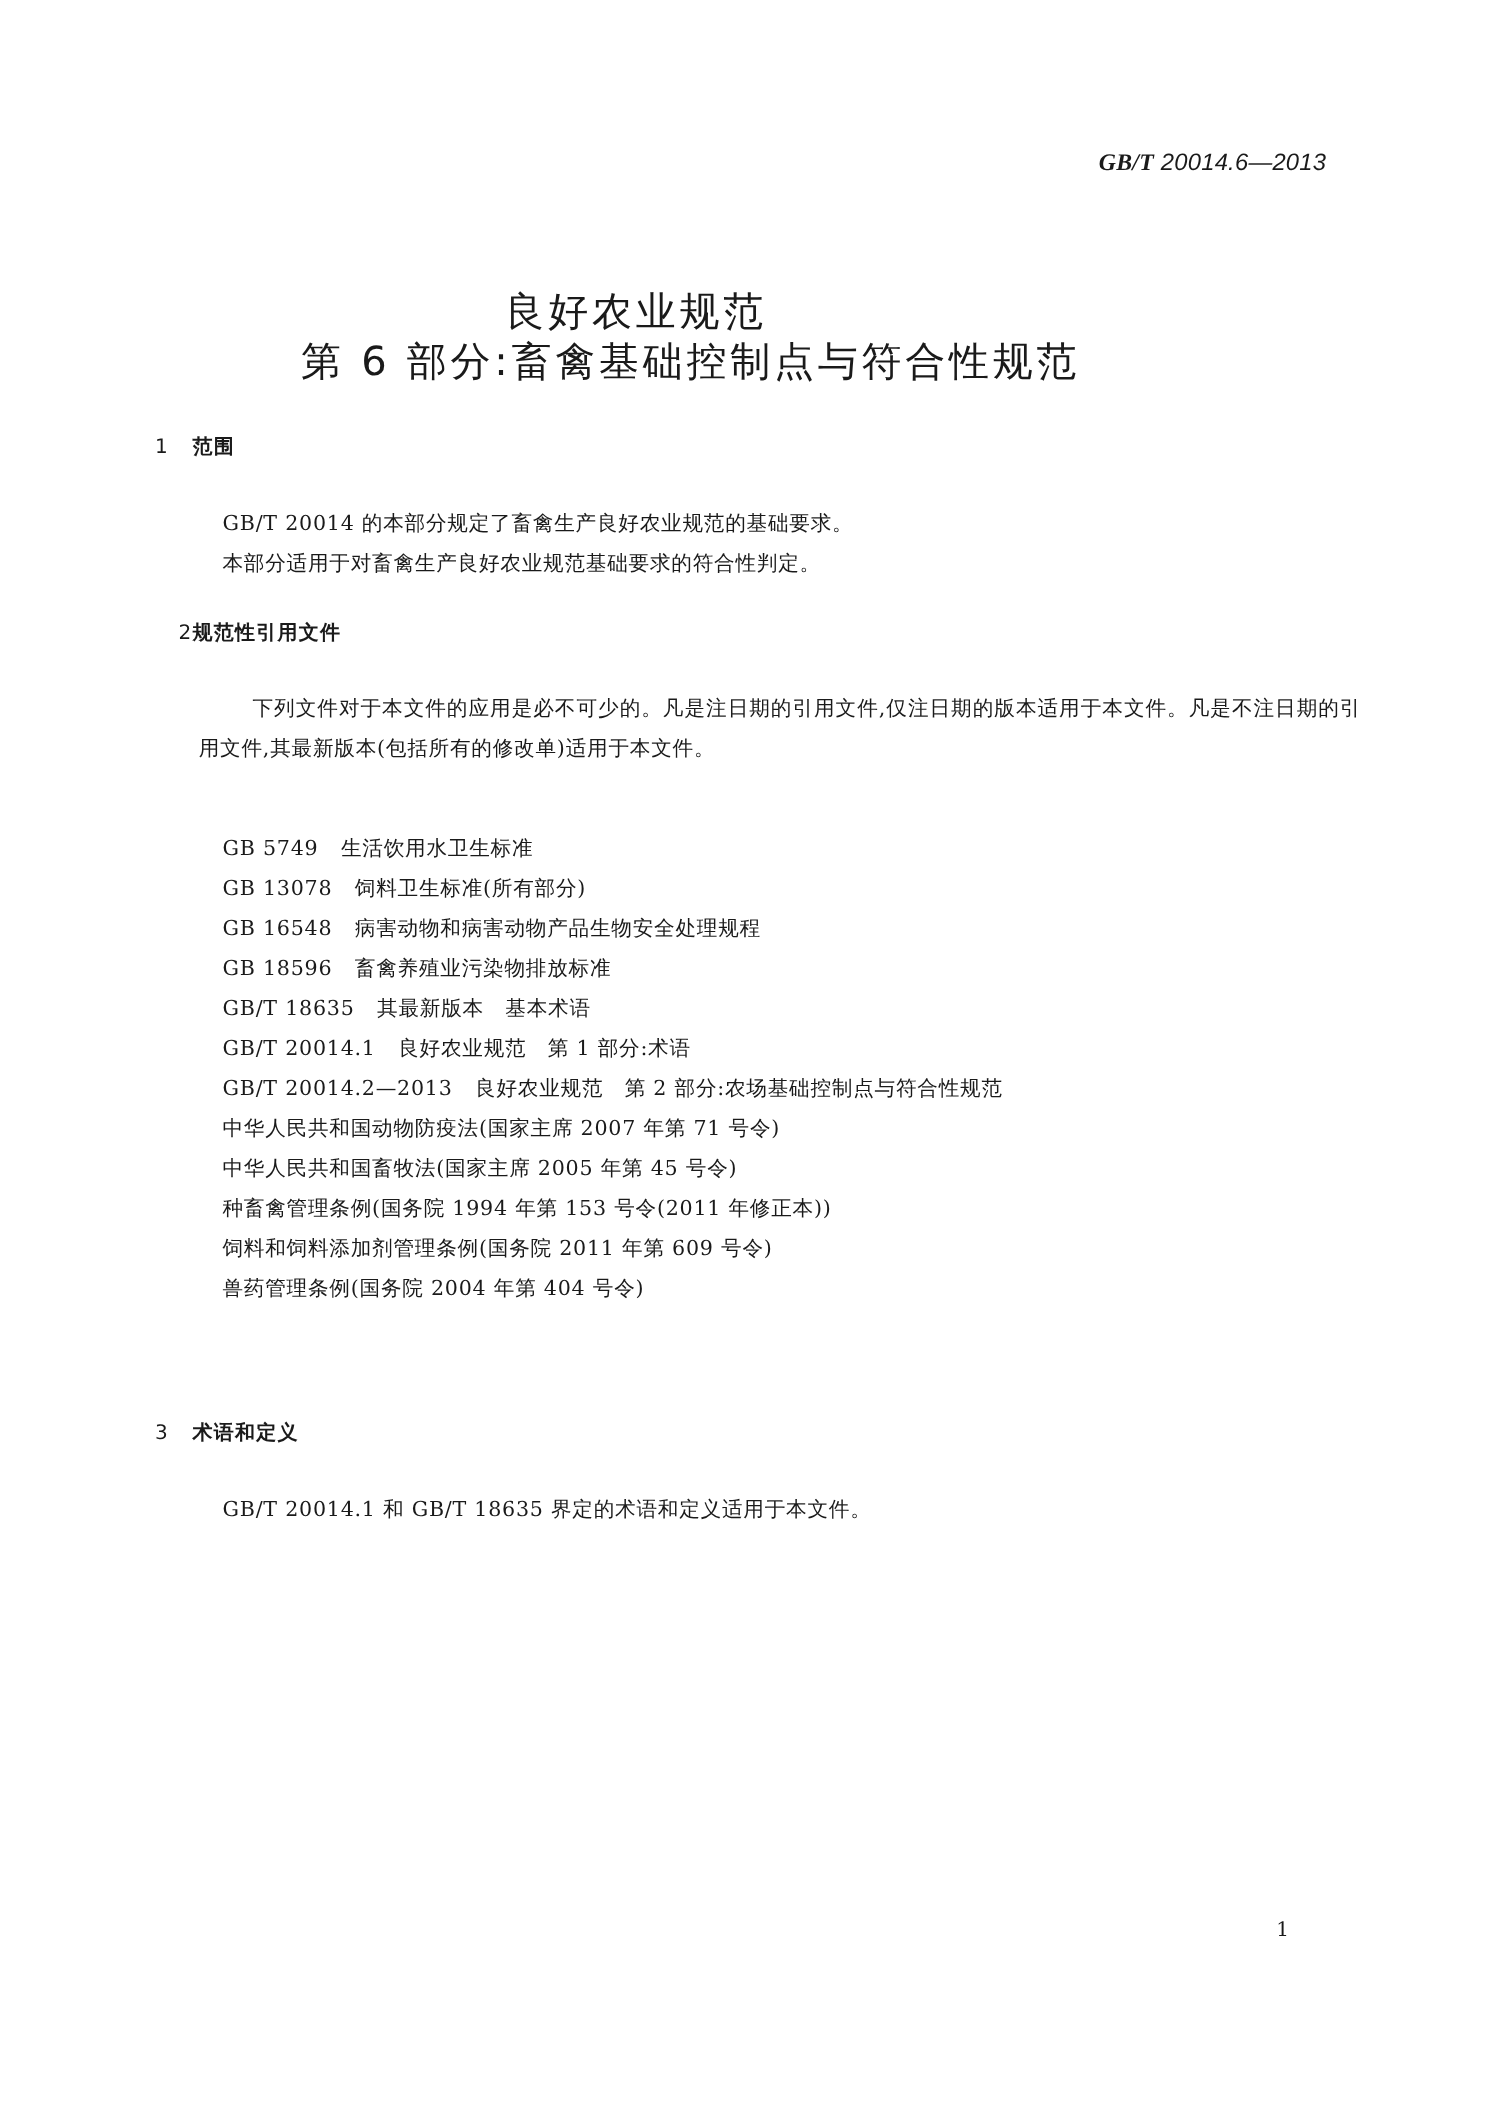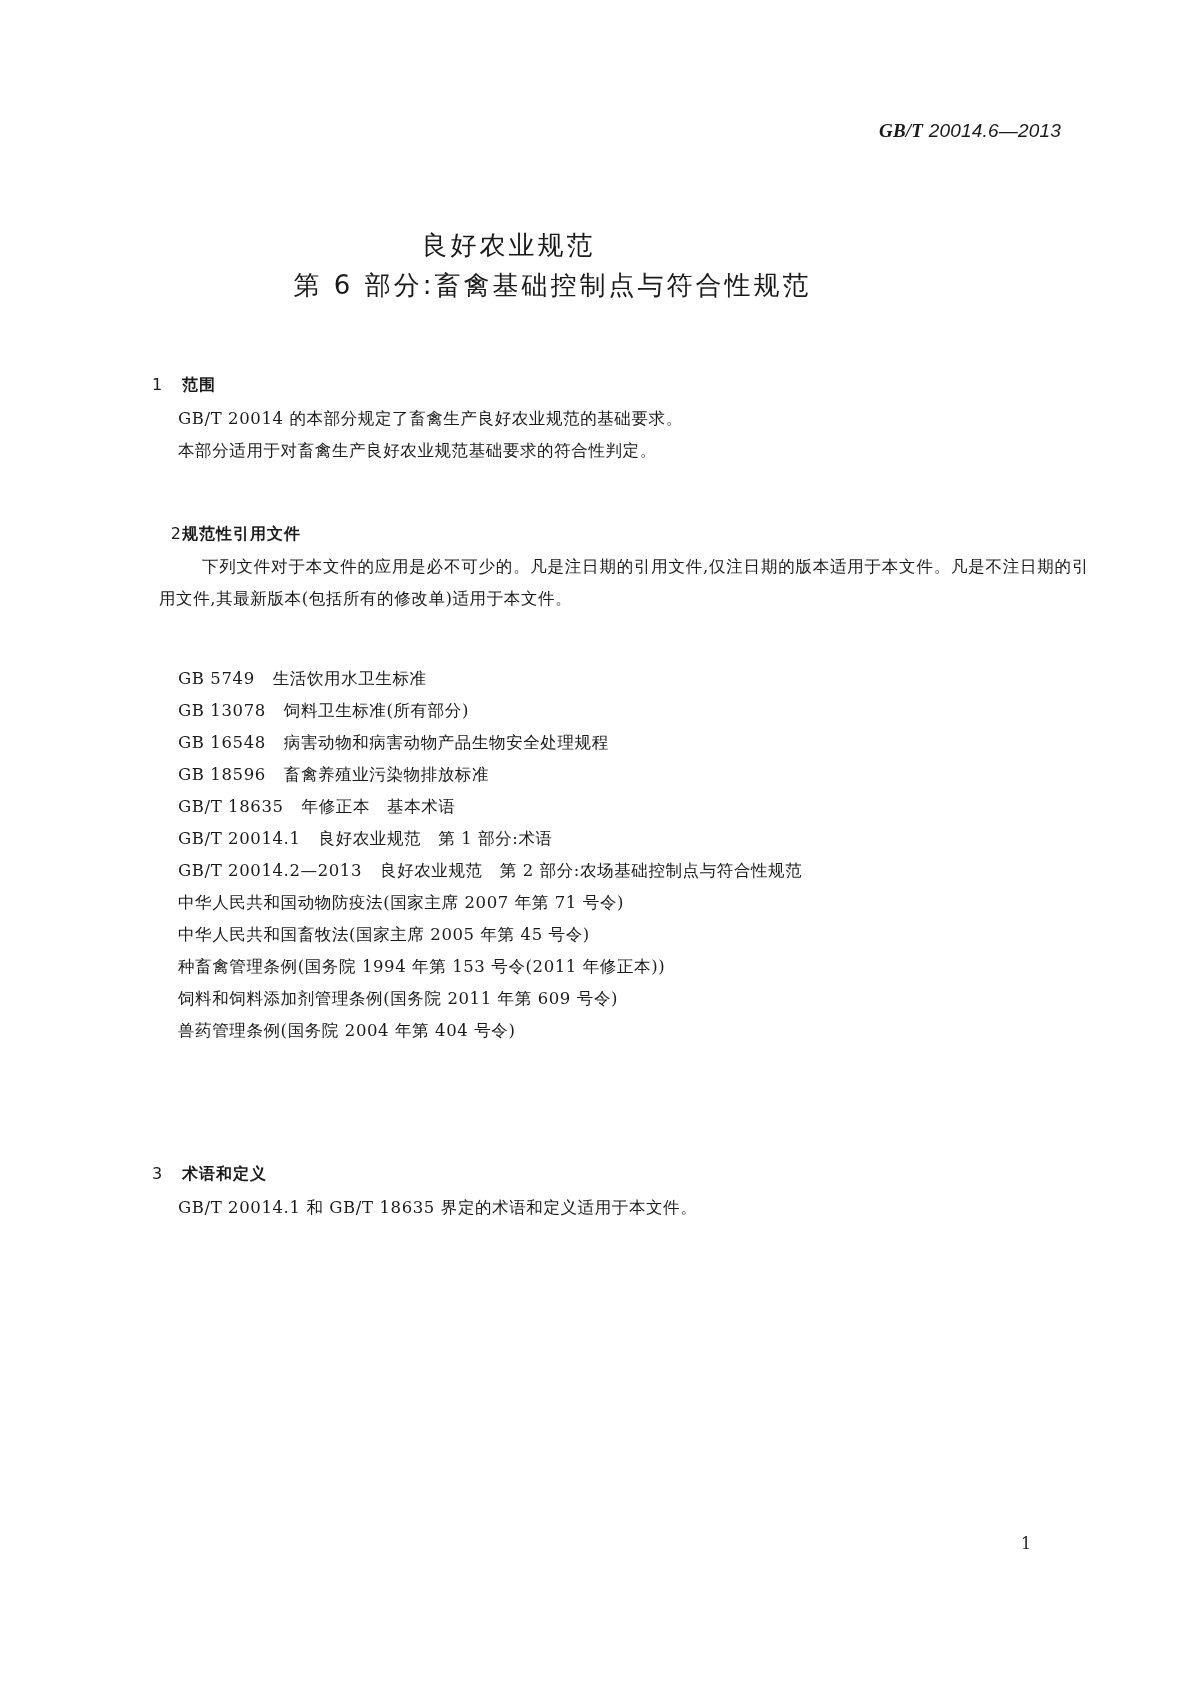--- a/index.html
+++ b/index.html
@@ -27,34 +27,33 @@
     .std-code .prefix {
       font-family: "Liberation Serif", "DejaVu Serif", serif;
       font-weight: bold;
     }
     .title {
       position: absolute;
       left: 0;
       width: 1017px;
       text-align: center;
       font-family: "DejaVu Sans", "Liberation Sans", sans-serif;
-      font-size: 26px;
+      font-size: 32px;
       letter-spacing: 3px;
     }
     .title-1 { top: 228px; }
     .title-2 { top: 268px; padding-left: 44px; }
 
     .sec-heading {
       position: absolute;
-      left: 152px;
+      left: 124px;
       font-family: "DejaVu Sans", "Liberation Sans", sans-serif;
       font-size: 16px;
       font-weight: bold;
       letter-spacing: 1px;
-      margin-top: 28px;
     }
     .sec-heading .num {
       display: inline-block;
       width: 30px;
       font-weight: normal;
     }
 
     .para {
       position: absolute;
       left: 178px;
@@ -118,21 +117,21 @@
 <div class="sec-heading" style="top:496px;text-align:right;">
   <span class="num">2</span><span>规范性引用文件</span>
 </div>
 <div class="para-wide" style="top:551px;margin-left:24px;">下列文件对于本文件的应用是必不可少的。凡是注日期的引用文件,仅注日期的版本适用于本文件。凡是不注日期的引用文件,其最新版本(包括所有的修改单)适用于本文件。</div>
 
 <ul class="ref-list">
   <li><span class="code">GB 5749</span><span>生活饮用水卫生标准</span></li>
   <li><span class="code">GB 13078</span><span>饲料卫生标准(所有部分)</span></li>
   <li><span class="code">GB 16548</span><span>病害动物和病害动物产品生物安全处理规程</span></li>
   <li><span class="code">GB 18596</span><span>畜禽养殖业污染物排放标准</span></li>
-  <li><span class="code">GB/T 18635</span><span>年修正本　基本术语</span></li>
+  <li><span class="code">GB/T 18635</span><span>其最新版本　基本术语</span></li>
   <li><span class="code">GB/T 20014.1</span><span>良好农业规范　第 1 部分:术语</span></li>
   <li><span class="code">GB/T 20014.2—2013</span><span>良好农业规范　第 2 部分:农场基础控制点与符合性规范</span></li>
   <li><span>中华人民共和国动物防疫法(国家主席 2007 年第 71 号令)</span></li>
   <li><span>中华人民共和国畜牧法(国家主席 2005 年第 45 号令)</span></li>
   <li><span>种畜禽管理条例(国务院 1994 年第 153 号令(2011 年修正本))</span></li>
   <li><span>饲料和饲料添加剂管理条例(国务院 2011 年第 609 号令)</span></li>
   <li><span>兽药管理条例(国务院 2004 年第 404 号令)</span></li>
 </ul>
 
 <div class="sec-heading" style="top:1136px;">

